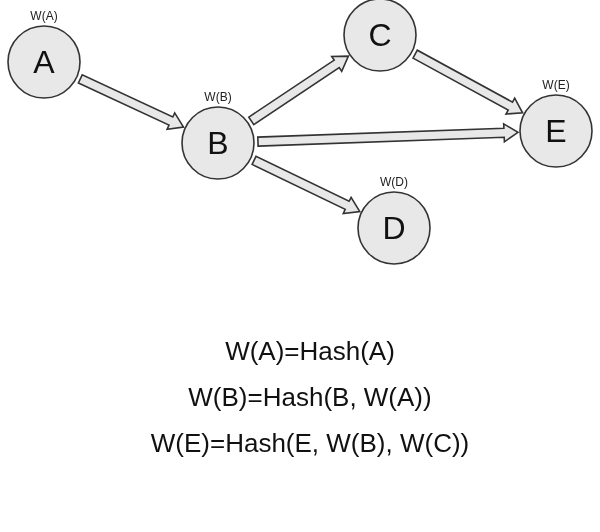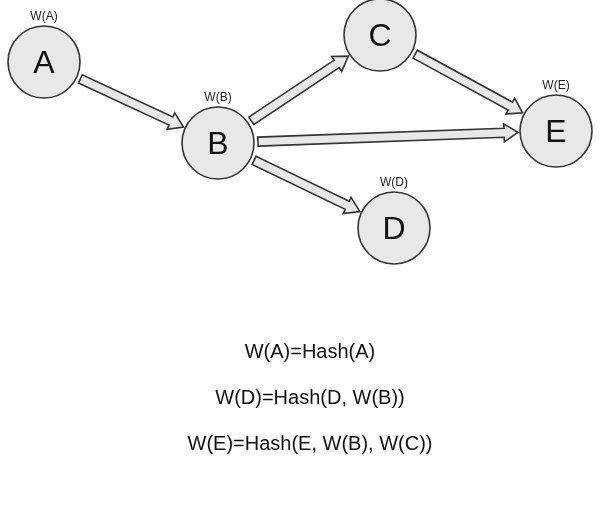--- a/index.html
+++ b/index.html
@@ -1,19 +1,19 @@
 <!DOCTYPE html>
 <html><head>
 <meta charset="utf-8">
 <style>
   html, body { margin:0; padding:0; background:#ffffff; }
   body { width:600px; height:532px; overflow:hidden; position:relative; font-family:"Liberation Sans", sans-serif; }
   #diagram { position:absolute; left:0; top:0; }
   .formulas { position:absolute; left:0; top:328px; width:600px; text-align:center; }
-  .formula { font-size:20px; color:#111; height:46px; line-height:46px; white-space:nowrap;margin-left:20px; }
+  .formula { font-size:26px; color:#111; height:46px; line-height:46px; white-space:nowrap;margin-left:20px; }
 </style>
 </head>
 <body>
 
 <svg id="diagram" width="600" height="300">
   <g id="edges-layer">
       <polygon points="78.4,83.0 169.0,125.1 167.1,129.2 183.5,127.0 174.7,112.9 172.8,117.0 82.2,74.8" fill="#e8e8e8" stroke="#333333" stroke-width="1.6" stroke-linejoin="miter"></polygon>
       <polygon points="253.8,124.6 339.2,67.6 341.7,71.3 348.4,56.1 331.7,56.4 334.2,60.1 248.8,117.1" fill="#e8e8e8" stroke="#333333" stroke-width="1.6" stroke-linejoin="miter"></polygon>
       <polygon points="413.0,58.1 508.2,110.1 506.0,114.0 522.6,112.8 514.7,98.2 512.5,102.1 417.3,50.2" fill="#e8e8e8" stroke="#333333" stroke-width="1.6" stroke-linejoin="miter"></polygon>
       <polygon points="258.1,146.1 504.2,137.3 504.4,141.8 518.0,132.3 503.7,123.9 503.9,128.3 257.8,137.1" fill="#e8e8e8" stroke="#333333" stroke-width="1.6" stroke-linejoin="miter"></polygon>
@@ -42,15 +42,15 @@
       <g>
         <circle cx="556" cy="131" r="36" fill="#e8e8e8" stroke="#333333" stroke-width="1.6"></circle>
         <text x="556" y="142" text-anchor="middle" font-size="32" font-family="Liberation Sans, sans-serif" fill="#111">E</text>
         <text x="556" y="89" text-anchor="middle" font-size="12" font-family="Liberation Sans, sans-serif" fill="#222">W(E)</text>
       </g>
     </g>
 </svg>
 
 <div class="formulas">
   <div class="formula">W(A)=Hash(A)</div>
-  <div class="formula">W(D)=Hash(D, W(B))</div>
+  <div class="formula">W(B)=Hash(B, W(A))</div>
   <div class="formula">W(E)=Hash(E, W(B), W(C))</div>
 </div>
 
 </body></html>

